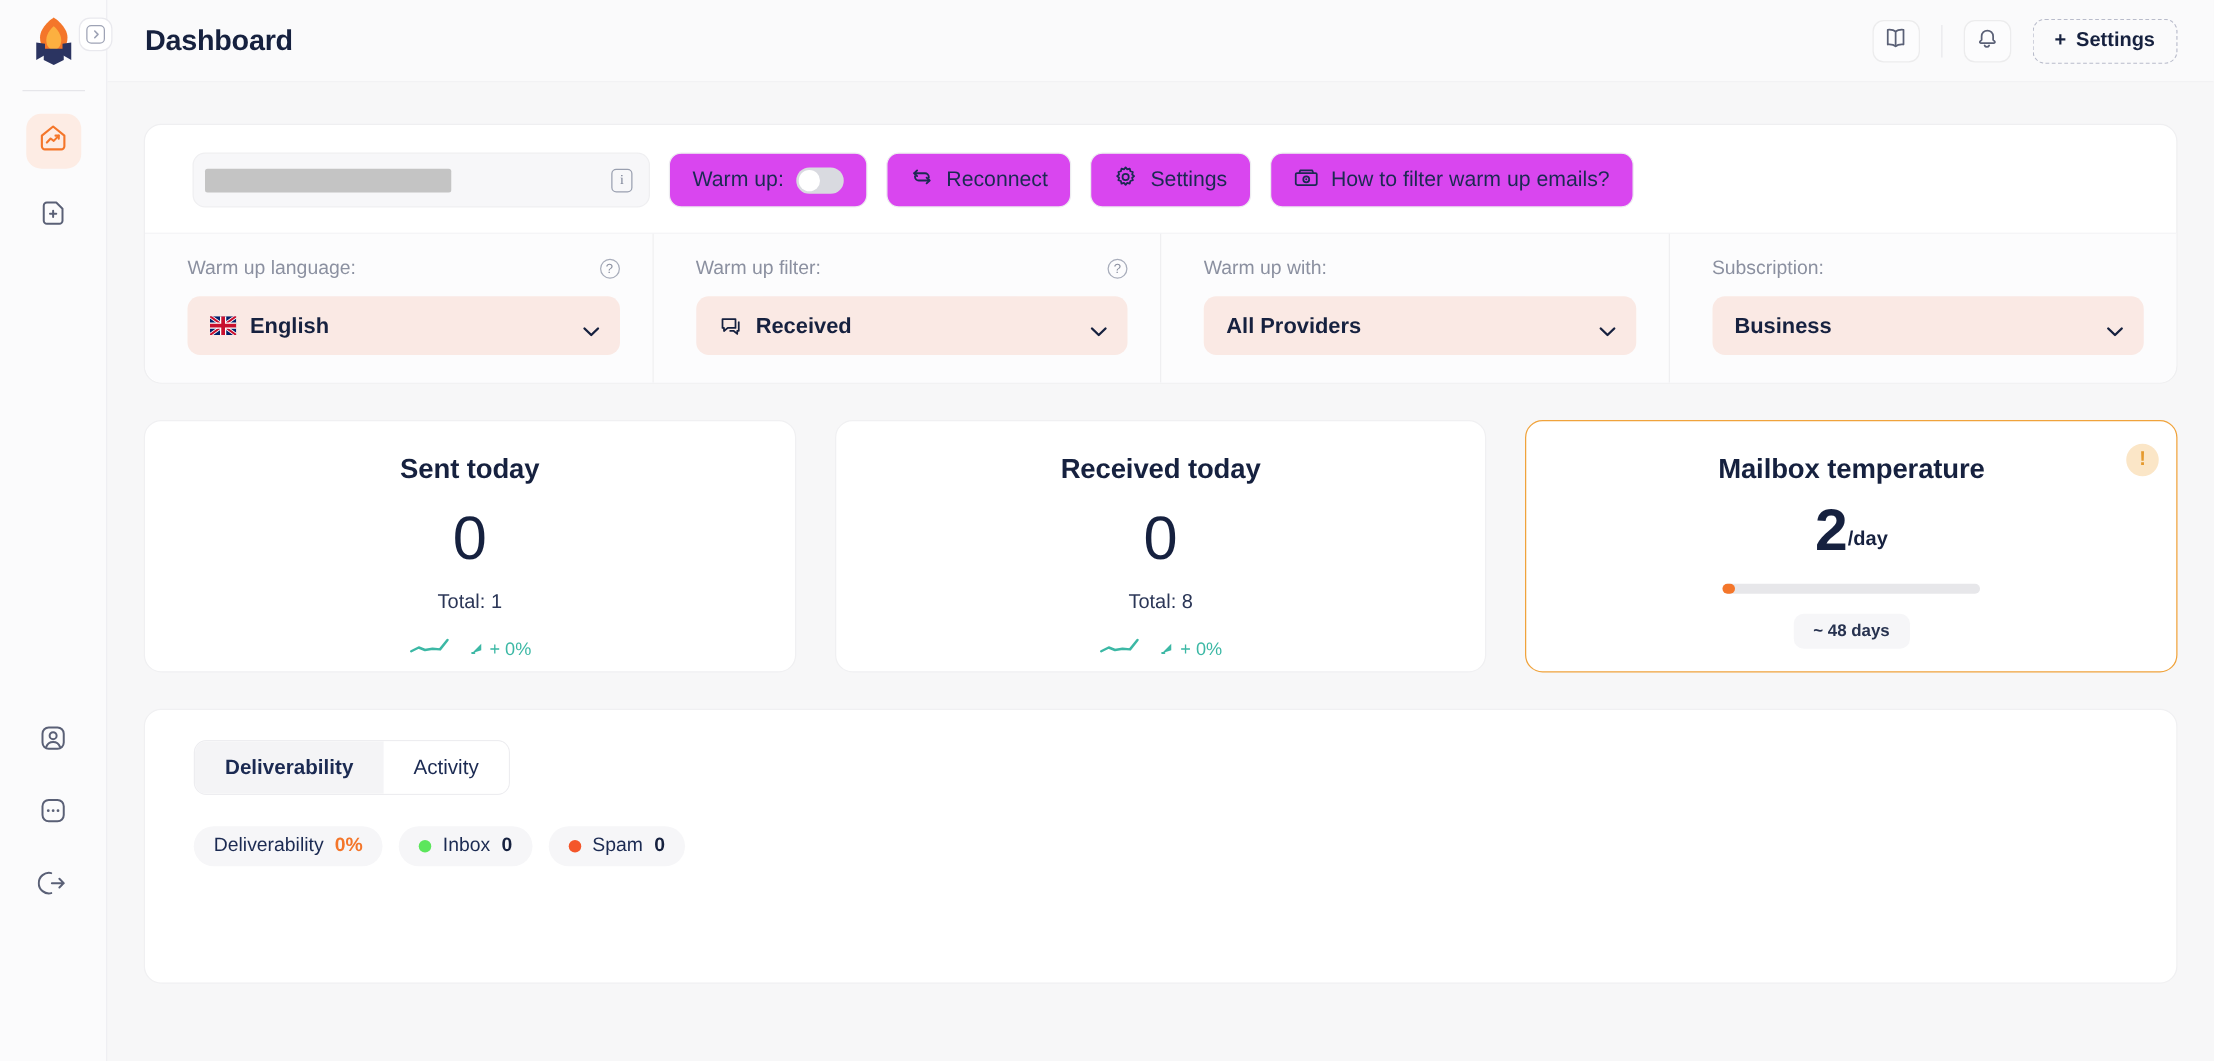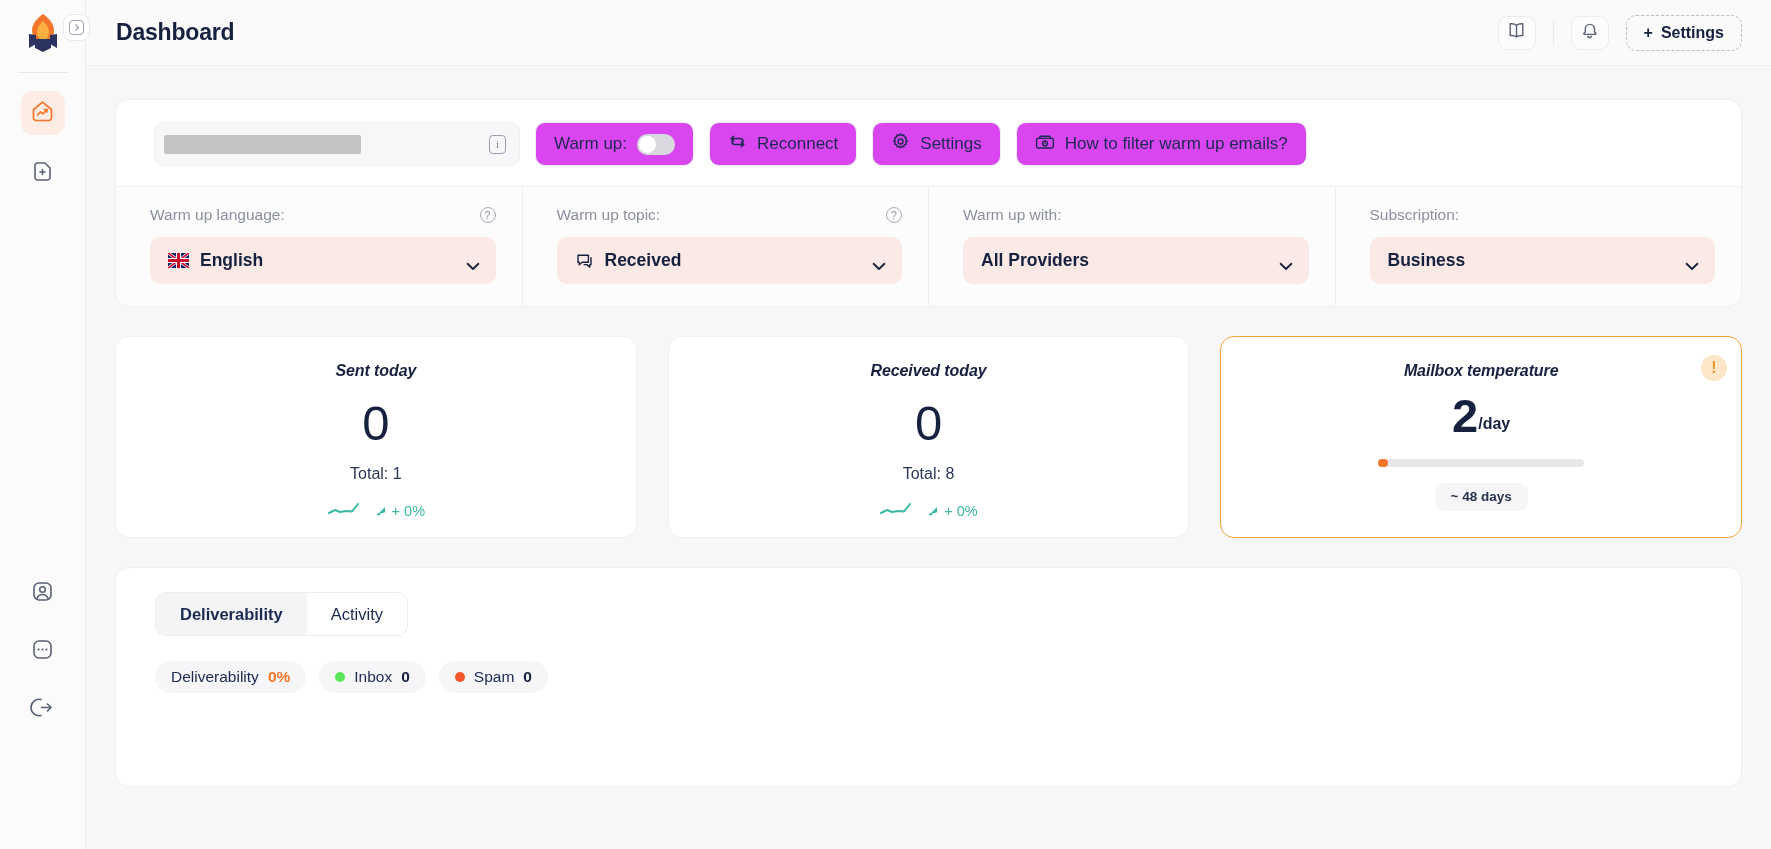--- a/index.html
+++ b/index.html
@@ -117,21 +117,21 @@
   .chev { margin-left: auto; width:13px; height:8px; }
 
   
   .stats { display: flex; gap: 31px; margin-top: 29px; }
   .stat {
     flex: 1 1 0; background: #fff; border-radius: 14px; border: 1px solid #f0f0f2;
     height: 202px; display:flex; flex-direction:column; align-items:center;
     padding-top: 25px; position: relative;
   }
   .stat.warn { border: 1.6px solid #f0a33c; }
-  .stat h3 { font-size: 16px; font-weight: 700; color:#16213f; letter-spacing: -0.1px; font-style: italic; }
+  .stat h3 { font-size: 22px; font-weight: 700; color:#16213f; letter-spacing: -0.1px; }
   .stat .big { font-size: 49px; font-weight: 300; color:#16213f; line-height: 1; margin-top: 19px; font-family:"Liberation Sans", sans-serif; }
   .stat .total { font-size: 16px; color:#2b3657; margin-top: 17px; }
   .spark { margin-top: 17px; display:flex; align-items:center; gap: 5px; }
   .spark .pct { font-size: 14.5px; color:#3cb8a5; }
   .warn-badge {
     position:absolute; right: 14px; top: 18px; width: 26px; height: 26px; border-radius: 50%;
     background: #fbe6c7; display:flex; align-items:center; justify-content:center;
     color:#e59a2e; font-weight:700; font-size: 16px; cursor:pointer;
   }
   .temp-val { display:flex; align-items:flex-end; margin-top: 14px; }
@@ -351,21 +351,21 @@
               <span class="chev">
                 <svg width="14" height="9" viewBox="0 0 14 9" fill="none" stroke="#16213f" stroke-width="1.9">
                   <path d="M1.6 1.8 L7 7 L12.4 1.8" stroke-linecap="round" stroke-linejoin="round"></path>
                 </svg>
               </span>
             </div>
           </div>
 
           <div class="filter-cell">
             <div class="filter-head">
-              <span>Warm up topic:</span>
+              <span>Warm up filter:</span>
               <span class="q-mark">?</span>
             </div>
             <div class="dd">
               <span class="ico">
                 <svg width="19" height="19" viewBox="0 0 19 19" fill="none" stroke="#16213f" stroke-width="1.4">
                   <path d="M3 4.3 h10.4 v7 H7.2 L4.2 13.8 V11.3 H3 Z" stroke-linejoin="round"></path>
                   <path d="M15.6 6.6 h0.4 v7 h-1.2 v2.5 l-3 -2.5 H8.6" stroke-linejoin="round"></path>
                 </svg>
               </span>
               <span class="lbl">Received</span>

